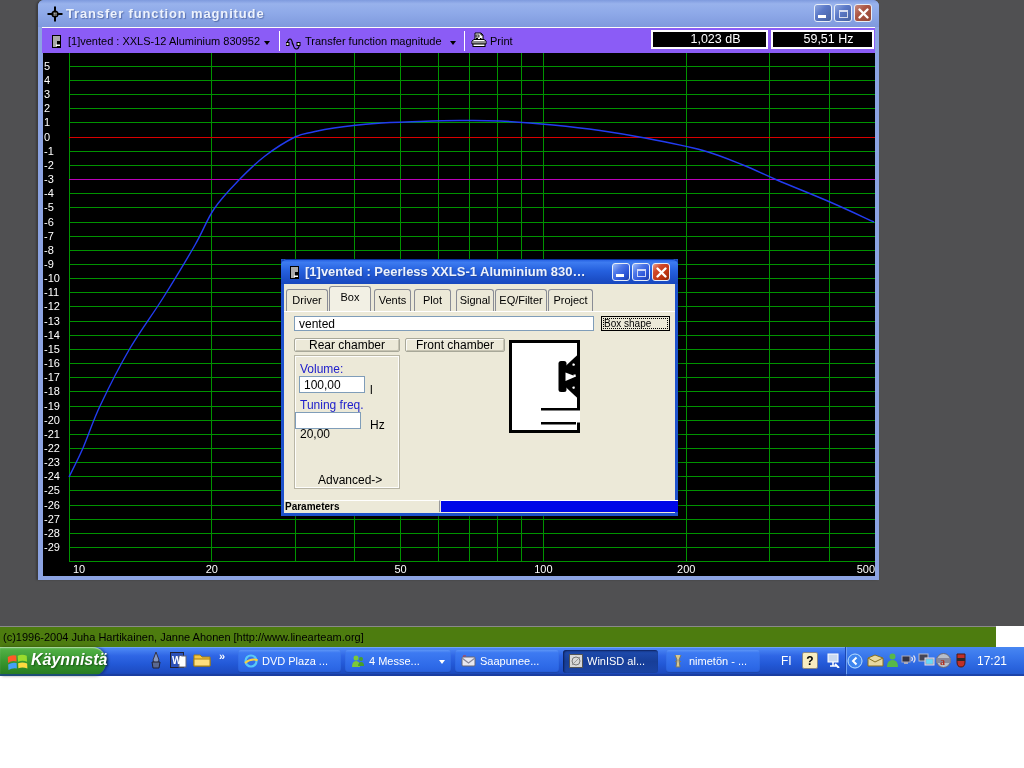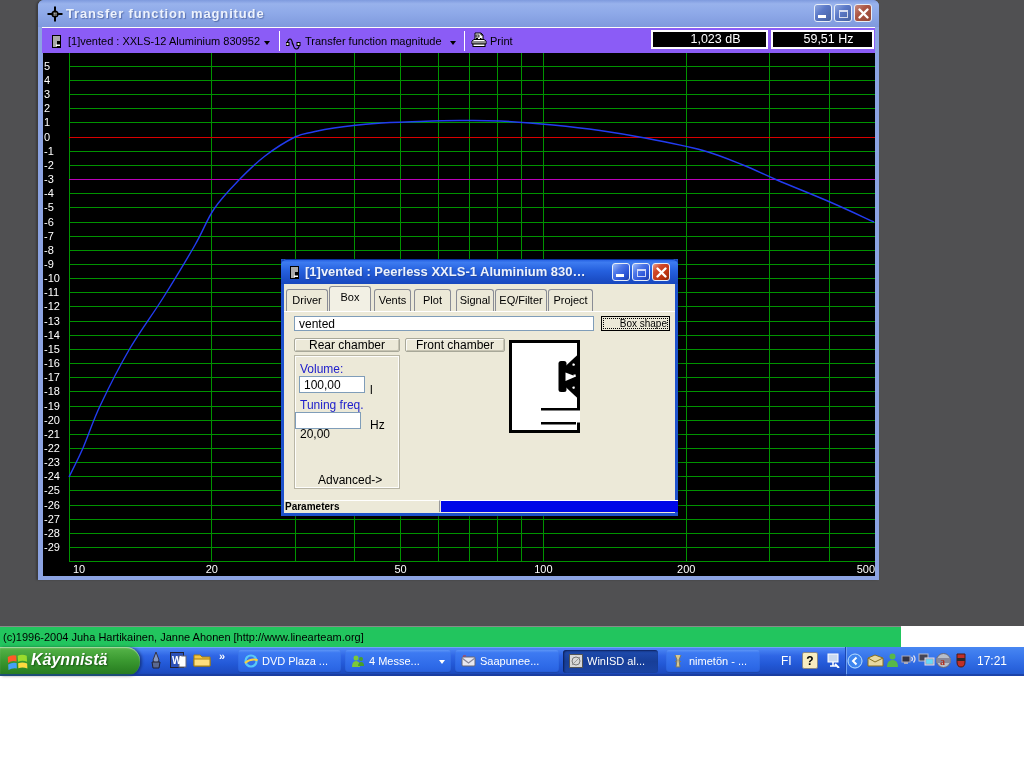--- a/index.html
+++ b/index.html
@@ -1,17 +1,17 @@
 <!DOCTYPE html>
 <html><head><meta charset="utf-8"><style>
 * { margin:0; padding:0; box-sizing:border-box; }
 body { width:1024px; height:768px; font-family:"Liberation Sans", sans-serif; background:#FFF; overflow:hidden; }
 #root { position:relative; width:1024px; height:768px; background:#FFF; }
 #mdi { position:absolute; left:0; top:0; width:1024px; height:626px; background:#505052; }
-#statusbar { position:absolute; left:0; top:626px; width:901px; height:21px; background:#22c55e; border-top:1px solid #8A8A8A; font-size:11px; color:#000; padding:4px 0 0 3px; }
+#statusbar { position:absolute; left:0; top:626px; width:996px; height:21px; background:#4d7c0f; border-top:1px solid #8A8A8A; font-size:11px; color:#000; padding:4px 0 0 3px; }
 #taskbar { position:absolute; left:0; top:647px; width:1024px; height:29px;
   background:linear-gradient(#3E77EE 0%,#4A86F4 6%,#2F66E5 30%,#2258D6 60%,#1E4DC4 85%,#1A43AC 100%); }
 #taskbar::before { content:""; position:absolute; top:0; left:0; right:0; height:1px; background:#6FA3F6; }
 #taskbar::after { content:""; position:absolute; bottom:0; left:0; right:0; height:2px; background:#1A3A9A; opacity:.7; }
 .win { position:absolute; }
 #pwin { left:38px; top:0; width:841px; height:580px; border-radius:6px 6px 0 0;
   background:#8CA3E2; box-shadow:-2px 0 2px rgba(0,0,0,0.25); }
 #pwin .title { position:absolute; left:0; top:0; width:100%; height:27px; border-radius:6px 6px 0 0;
   background:linear-gradient(#7E9ADE 0%,#97B1EC 12%,#8EA9E8 45%,#8AA4E4 75%,#males 100%);
   background:linear-gradient(#7E9ADE 0%,#98B2EC 14%,#8EA9E8 50%,#7F99DD 100%); }
@@ -248,21 +248,21 @@
   <div class="tabline"></div>
   <div class="tab" style="left:2px;width:42px">Driver</div>
   <div class="tab tabsel" style="left:45px;width:42px">Box</div>
   <div class="tab" style="left:90px;width:37px">Vents</div>
   <div class="tab" style="left:130px;width:37px">Plot</div>
   <div class="tab" style="left:172px;width:38px">Signal</div>
   <div class="tab" style="left:211px;width:52px">EQ/Filter</div>
   <div class="tab" style="left:264px;width:45px">Project</div>
 
   <div class="edit" style="left:10px;top:57px;width:300px;height:15px;padding-top:0">vented</div>
-  <div style="position:absolute;left:317px;top:57px;width:69px;height:15px;background:#ECE9D8;border:1.5px solid #000;font-size:10px;text-align:right;color:#000">
+  <div style="position:absolute;left:317px;top:57px;width:69px;height:15px;background:#ECE9D8;border:1.5px solid #000;font-size:10px;text-align:left;color:#000">
     <div style="position:absolute;left:1px;top:1px;right:1px;bottom:1px;border:1px dotted #000;line-height:10px">Box shape</div>
   </div>
   <div class="btn" style="left:10px;top:79px;width:106px;height:14px;line-height:13px">Rear chamber</div>
   <div class="btn" style="left:121px;top:79px;width:100px;height:14px;line-height:13px">Front chamber</div>
   <div id="grp"></div>
   <div class="bluelab" style="left:16px;top:103px">Volume:</div>
   <div class="edit" style="left:15px;top:117px;width:66px;height:17px;padding-top:1px">100,00</div>
   <div class="blklab" style="left:86px;top:124px">l</div>
   <div class="bluelab" style="left:16px;top:139px">Tuning freq.</div>
   <div class="edit" style="left:11px;top:153px;width:66px;height:17px;padding-top:14px">20,00</div>
@@ -279,21 +279,21 @@
 <rect x="64.5" y="34.5" width="2.2" height="2.2" fill="#FFF"></rect>
 <rect x="63.5" y="46.5" width="2.2" height="2.2" fill="#FFF" transform="rotate(-20 64.6 47.6)"></rect>
 <rect x="32" y="68" width="39" height="2.5" fill="#000"></rect>
 <rect x="32" y="82" width="35" height="2.5" fill="#000"></rect>
 </svg></div>
   <div id="parbar">Parameters</div>
   <div id="parblue"></div>
 </div>
 
 <div id="taskbar">
-  <div style="position:absolute;left:0;top:0;width:140px;height:29px;border-radius:0 14px 14px 0;
+  <div style="position:absolute;left:0;top:0;width:106px;height:29px;border-radius:0 14px 14px 0;
     background:linear-gradient(#6ABD5A 0%,#4FAE43 12%,#3B9A31 45%,#2E8726 75%,#27791F 100%);
     box-shadow:2px 0 3px rgba(0,0,20,0.4), inset 0 1px 1px rgba(255,255,255,0.45);">
     <div style="position:absolute;left:7px;top:5px"><svg width="21" height="18" viewBox="0 0 21 18">
             <g transform="rotate(-3 10 9)">
 <path d="M1 4.5 Q5 2 9.5 3.5 L9.5 9.5 Q5 8 1 10.5 Z" fill="#FF5A28"></path>
 <path d="M11 3.8 Q15.5 2.2 20 4.2 L20 10.2 Q15.5 8.2 11 9.8 Z" fill="#9ADB2D"></path>
 <path d="M1 12 Q5 9.8 9.5 11 L9.5 16.5 Q5 15.5 1 17.5 Z" fill="#46A0F5"></path>
 <path d="M11 11.3 Q15.5 10 20 12 L20 17 Q15.5 15.2 11 16.3 Z" fill="#FFD93F"></path>
             </g>
 </svg></div>

